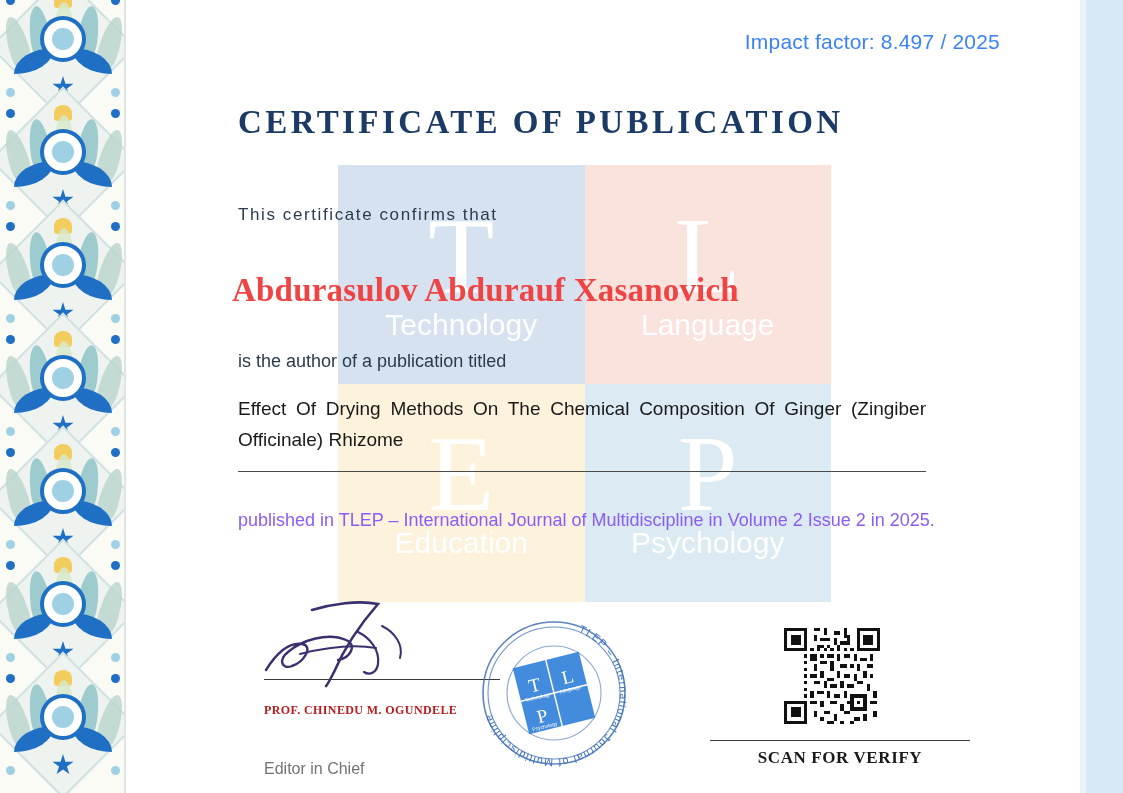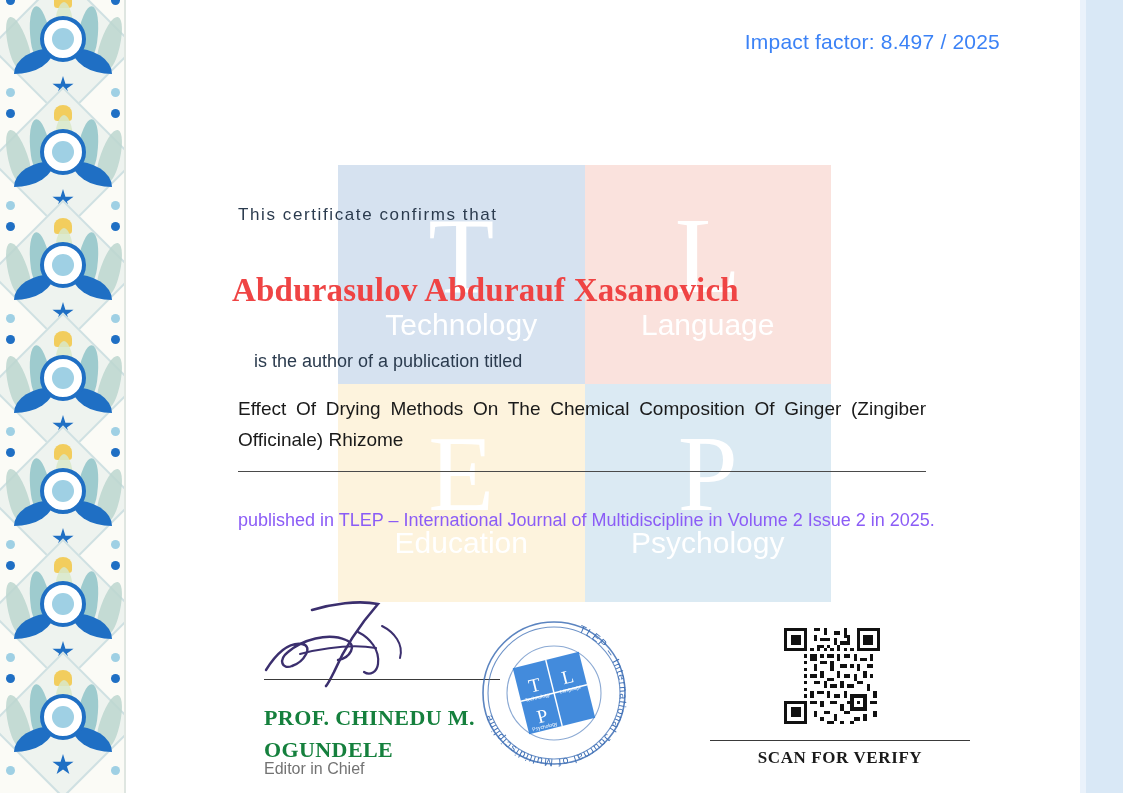--- a/index.html
+++ b/index.html
@@ -195,21 +195,20 @@
     font-size: 33px;
     color: #ef4444;
     letter-spacing: .2px;
   }
 
   .author-line {
     position: absolute;
     left: 112px; top: 351px;
     font-size: 18px;
     color: #2b3b4e;
-    margin-left: 16px;
   }
 
   .pub-title {
     position: absolute;
     left: 112px; top: 394px;
     width: 688px;
     font-size: 19px;
     font-weight: 400;
     color: #1a1a1a;
     line-height: 1.62;
@@ -244,22 +243,22 @@
     left: 138px; top: 679px;
     width: 236px; height: 1px;
     background: #3a3a3a;
   }
   .sig-name {
     position: absolute;
     left: 138px; top: 702px;
     width: 250px;
     font-family: "Liberation Serif", serif;
     font-weight: 700;
-    font-size: 22px;
-    color: #15803d;
+    font-size: 12px;
+    color: #b91c1c;
     line-height: 1.45;
     letter-spacing: .4px;
   }
   .sig-role {
     position: absolute;
     left: 138px; top: 760px;
     font-size: 16px;
     color: #737373;
   }
 
@@ -437,20 +436,21 @@
       <div class="wm-word">Education</div>
     </div>
     <div class="wm-cell br">
       <div class="wm-letter">P</div>
       <div class="wm-word">Psychology</div>
     </div>
   </div>
 
   <div class="impact">Impact factor: 8.497 / 2025</div>
 
+  <div class="cert-title">CERTIFICATE OF PUBLICATION</div>
 
   <div class="confirms">This certificate confirms that</div>
 
   <div class="recipient">Abdurasulov Abdurauf Xasanovich</div>
 
   <div class="author-line">is the author of a publication titled</div>
 
   <div class="pub-title">Effect Of Drying Methods On The Chemical Composition Of Ginger (Zingiber Officinale) Rhizome</div>
 
   <div class="divider"></div>

